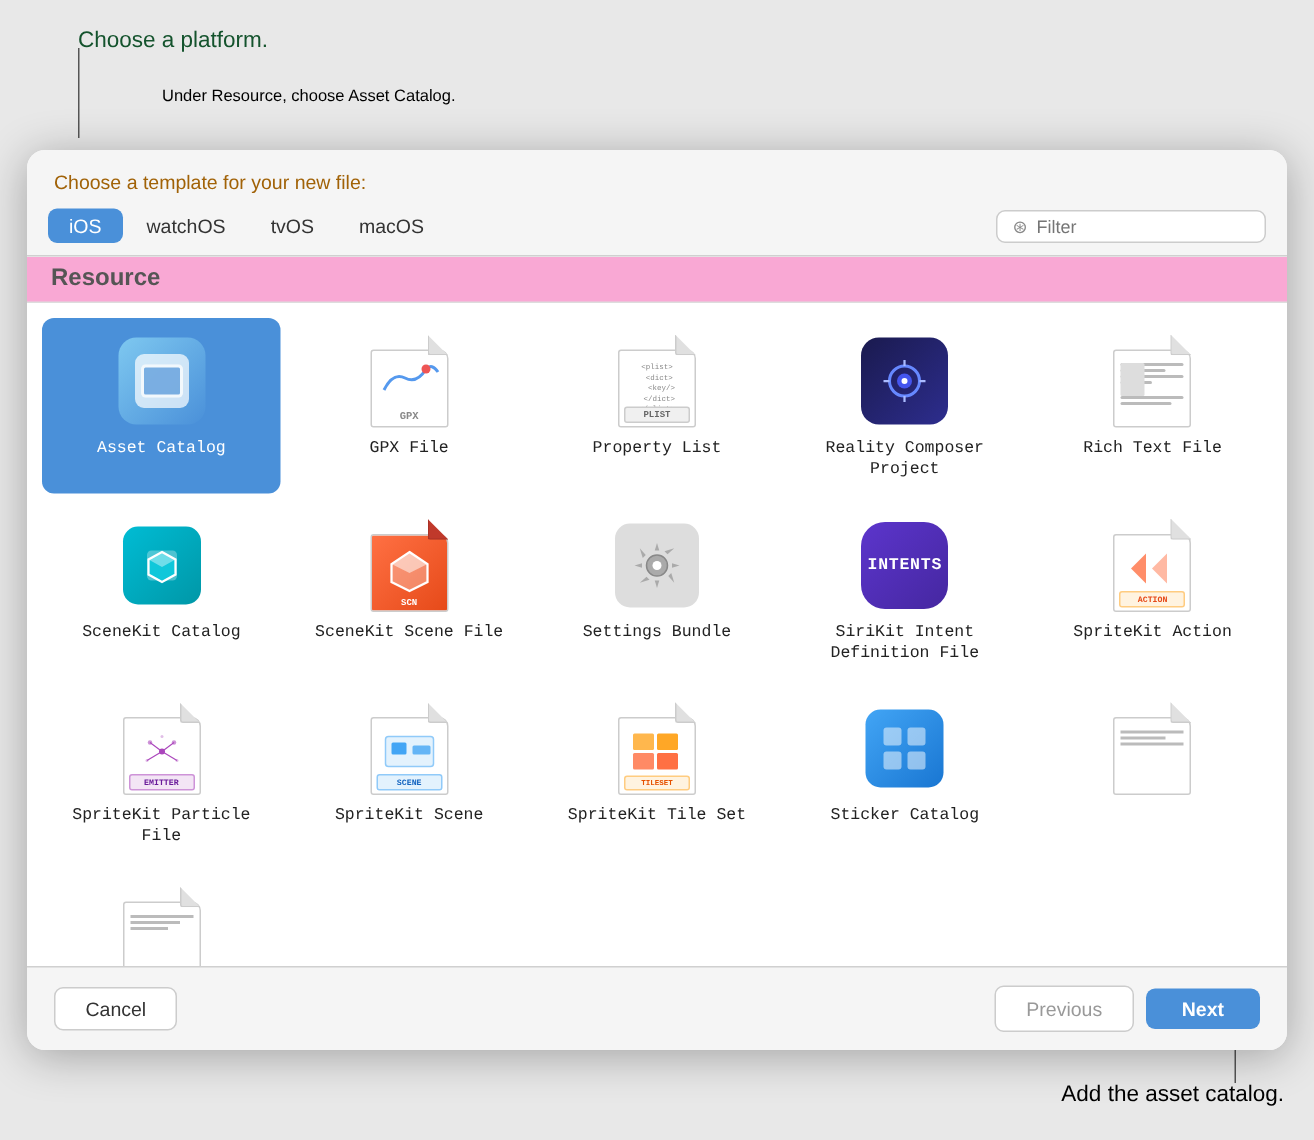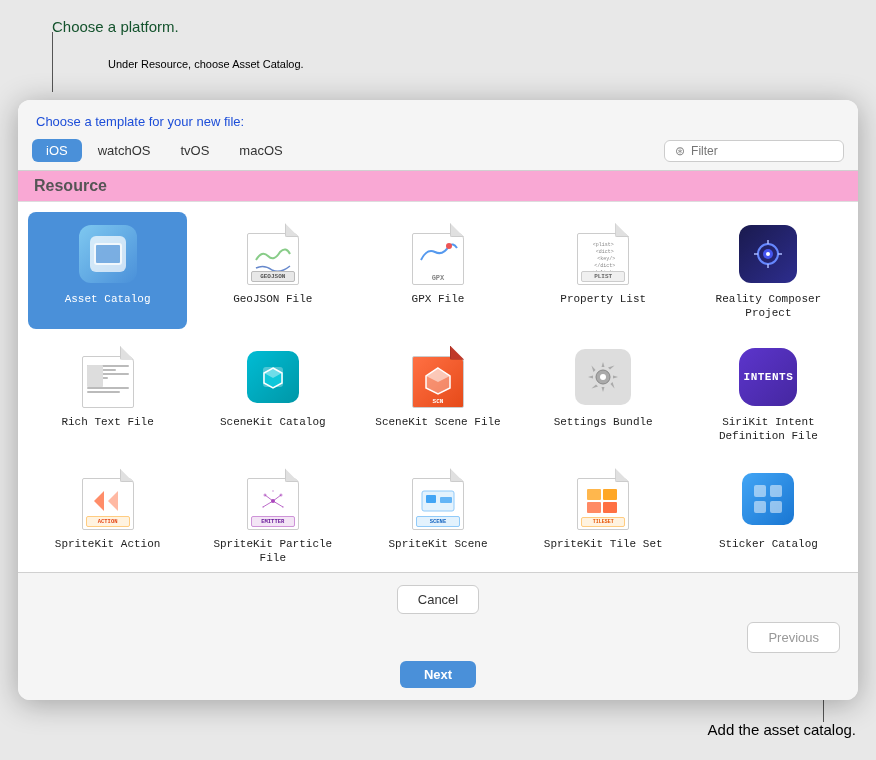--- a/index.html
+++ b/index.html
@@ -64,21 +64,21 @@
       border-radius: 12px;
       box-shadow: 0 4px 30px rgba(0,0,0,0.3);
       display: flex;
       flex-direction: column;
       overflow: hidden;
     }
 
     .dialog-title {
       padding: 14px 18px 10px;
       font-size: 13px;
-      color: #1d4ed8;
+      color: #a16207;
       background: #f5f5f5;
     }
 
     .tab-bar {
       display: flex;
       align-items: center;
       padding: 0 14px 8px;
       gap: 2px;
       background: #f5f5f5;
     }
@@ -288,21 +288,20 @@
       justify-content: center;
     }
 
     .dialog-footer {
       display: flex;
       align-items: center;
       padding: 12px 18px;
       background: #f5f5f5;
       border-top: 1px solid #d0d0d0;
       gap: 8px;
-      flex-direction: column;
     }
 
     .btn-cancel {
       padding: 6px 20px;
       border: 1px solid #ccc;
       border-radius: 6px;
       background: white;
       font-size: 13px;
       cursor: pointer;
       color: #333;
@@ -381,38 +380,20 @@
         <div class="item-icon">
           <div class="asset-catalog-icon">
             <div class="asset-catalog-inner">
               <div class="asset-catalog-screen"></div>
             </div>
           </div>
         </div>
         <div class="item-label">Asset Catalog</div>
       </div>
 
-      <div class="grid-item">
-        <div class="item-icon">
-          <div class="file-icon geojson-icon">
-            <div class="file-body">
-              <div style="position:absolute;top:8px;left:4px;right:4px;bottom:4px;overflow:hidden;">
-
-                <svg width="42" height="36" viewBox="0 0 42 36">
-                  <path d="M4,18 Q10,8 16,14 Q22,20 28,10 Q34,4 38,12" stroke="#88cc88" stroke-width="2" fill="none"></path>
-                  <path d="M4,26 Q12,22 20,28 Q28,32 38,24" stroke="#6688cc" stroke-width="1.5" fill="none"></path>
-                </svg>
-              </div>
-              <div style="position:absolute;bottom:2px;left:0;right:0;text-align:center;font-size:6px;font-weight:bold;color:#555;background:#e8e8e8;border:1px solid #bbb;margin:0 3px;border-radius:2px;padding:1px;">GEOJSON</div>
-            </div>
-            <div class="file-fold"></div>
-          </div>
-        </div>
-        <div class="item-label">GeoJSON File</div>
-      </div>
 
       <div class="grid-item">
         <div class="item-icon">
           <div class="file-icon">
             <div class="file-body">
               <div style="position:absolute;top:6px;left:4px;right:4px;bottom:12px;">
                 <svg width="42" height="32" viewBox="0 0 42 32">
                   <path d="M4,20 Q10,8 18,12 Q26,16 32,6 Q36,2 40,8" stroke="#5599ee" stroke-width="2" fill="none"></path>
                   <circle cx="32" cy="6" r="3" fill="#ee5555"></circle>
                 </svg>

